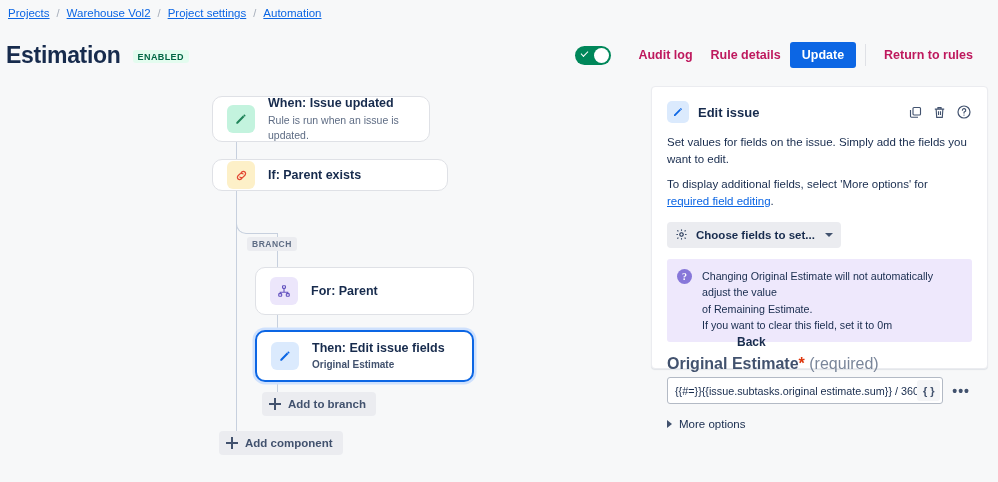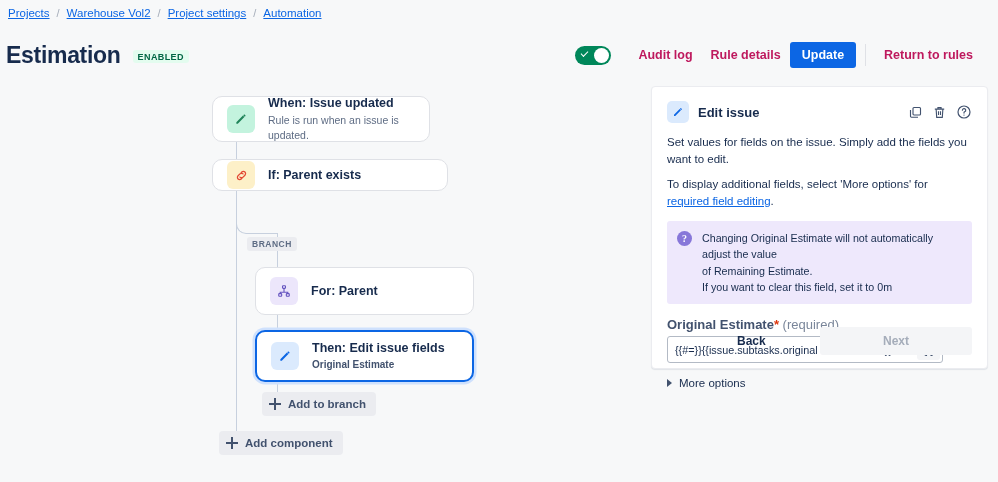--- a/index.html
+++ b/index.html
@@ -162,21 +162,21 @@
   }
   .info-q {
     flex: 0 0 auto; width: 15px; height: 15px; border-radius: 50%;
     background: #8777d9; color: #fff; font-size: 10px; font-weight: 700;
     display: flex; align-items: center; justify-content: center;
     margin-top: 1px; font-family: "Liberation Serif", serif;
   }
   .info-text { font-size: 10.7px; color: #172b4d; line-height: 1.52; }
 
   .field-label {
-    margin-top: 13px; font-size: 13px; font-weight: 700; color: #42526e;
+    margin-top: 13px; font-size: 16px; font-weight: 700; color: #42526e;
   }
   .req-star { color: #de350b; font-weight: 700; }
   .req-word { color: #7a869a; font-weight: 400; }
 
   .field-row { display: flex; align-items: center; gap: 7px; margin-top: 4px; }
   .input-wrap {
     flex: 1 1 auto; position: relative; height: 27px;
     border: 1px solid #b3bac5; border-radius: 3px; background: #fff;
     display: flex; align-items: center; padding: 0 2px 0 7px;
   }
@@ -350,20 +350,30 @@
             <path d="M9.6 9.3a2.5 2.5 0 1 1 3.3 2.4c-.6.25-.9.7-.9 1.4v.5" stroke-linecap="round"></path>
             <circle cx="12" cy="16.6" r="0.95" fill="#42526e" stroke="none"></circle>
           </svg>
         </span>
       </span>
     </div>
 
     <p class="panel-desc">Set values for fields on the issue. Simply add the fields you want to edit.</p>
     <p class="panel-desc second"><span>To display additional fields, select 'More options' for </span><span class="link">required field editing</span><span>.</span></p>
 
+    <button class="choose-btn">
+      <span>
+        <svg width="13" height="13" viewBox="0 0 24 24" fill="none" stroke="#172b4d" stroke-width="2">
+          <circle cx="12" cy="12" r="3.2"></circle>
+          <path d="M12 2.8v2.4M12 18.8v2.4M4.5 4.5l1.7 1.7M17.8 17.8l1.7 1.7M2.8 12h2.4M18.8 12h2.4M4.5 19.5l1.7-1.7M17.8 6.2l1.7-1.7"></path>
+        </svg>
+      </span>
+      <span>Choose fields to set...</span>
+      <span class="chev"></span>
+    </button>
 
     <div class="info-box">
       <span class="info-q">?</span>
       <span class="info-text">
         <span>Changing Original Estimate will not automatically adjust the value</span><br>
         <span>of Remaining Estimate.</span><br>
         <span>If you want to clear this field, set it to 0m</span>
       </span>
     </div>
 
@@ -380,17 +390,16 @@
       <button class="dots-btn">•••</button>
     </div>
 
     <div class="more-options">
       <span class="chev-right"></span>
       <span>More options</span>
     </div>
 
     <div class="panel-footer">
       <button class="back-btn">Back</button>
-      <button class="next-btn">Next</button>
     </div>
   </div>
 
 </div>
 
 </body></html>

